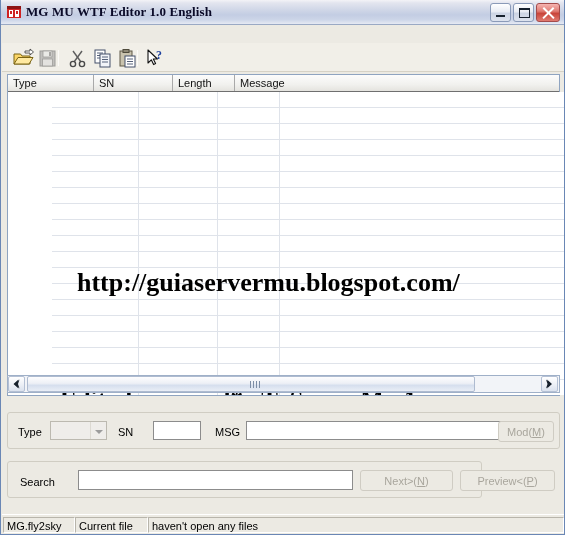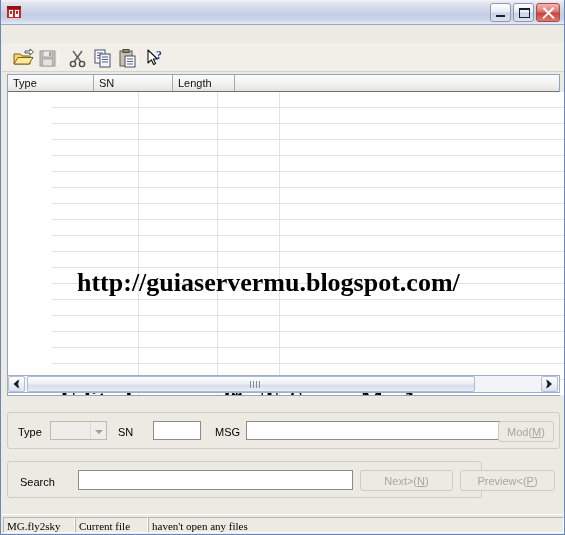--- a/index.html
+++ b/index.html
@@ -258,21 +258,20 @@
   .btn span { display: block; }
   .mn { text-decoration: underline; }
 
   
   #statusbar {
     position: absolute;
     left: 1px; top: 514px;
     width: 563px; height: 20px;
     background: #eceae3;
     border-top: 1px solid #ffffff;
-    font-family: Liberation Serif, serif;
   }
   .statpane {
     position: absolute; top: 2px;
     height: 16px; line-height: 16px;
     font-size: 11px; color: #000;
     padding-left: 3px;
     background: #eceae3;
     border: 1px solid #b8b5ab;
     border-right-color: #ffffff;
     border-bottom-color: #ffffff;
@@ -290,20 +289,21 @@
     <span id="title-icon">
       <svg width="16" height="16" viewBox="0 0 16 16">
         <rect x="1" y="2" width="14" height="12" fill="#cf2222"></rect>
         <rect x="1" y="2" width="14" height="3" fill="#8d1414"></rect>
         <rect x="3" y="6" width="4" height="7" fill="#ffffff"></rect>
         <rect x="9" y="6" width="4" height="7" fill="#ffffff"></rect>
         <rect x="4" y="7" width="2" height="3" fill="#cf2222"></rect>
         <rect x="10" y="7" width="2" height="3" fill="#cf2222"></rect>
       </svg>
     </span>
+    <span id="title-text">MG MU WTF Editor 1.0 English</span>
 
     <div class="titlebtn" id="btn-min">
       <span class="glyph-min"></span>
     </div>
     <div class="titlebtn" id="btn-max">
       <span class="glyph-max"></span>
     </div>
     <div class="titlebtn" id="btn-close">
       <span class="glyph-close-a"></span>
       <span class="glyph-close-b"></span>
@@ -371,20 +371,21 @@
         <text x="13" y="12" font-family="Liberation Serif, serif" font-size="12" font-weight="bold" fill="#1c3f9c">?</text>
       </svg>
     </div>
   </div>
 
   <div id="gridwrap">
     <div id="gridhead">
       <div class="hcell" style="left:0px;width:86px">Type</div>
       <div class="hcell" style="left:86px;width:79px">SN</div>
       <div class="hcell" style="left:165px;width:62px">Length</div>
+      <div class="hcell" style="left:227px;width:324px;border-right:none">Message</div>
     </div>
 
     <div id="gridbody">
       <div class="vline" style="left:86px"></div>
       <div class="vline" style="left:165px"></div>
       <div class="vline" style="left:227px"></div>
       <div id="rows-container">
           <div class="grow"></div>
           <div class="grow"></div>
           <div class="grow"></div>

